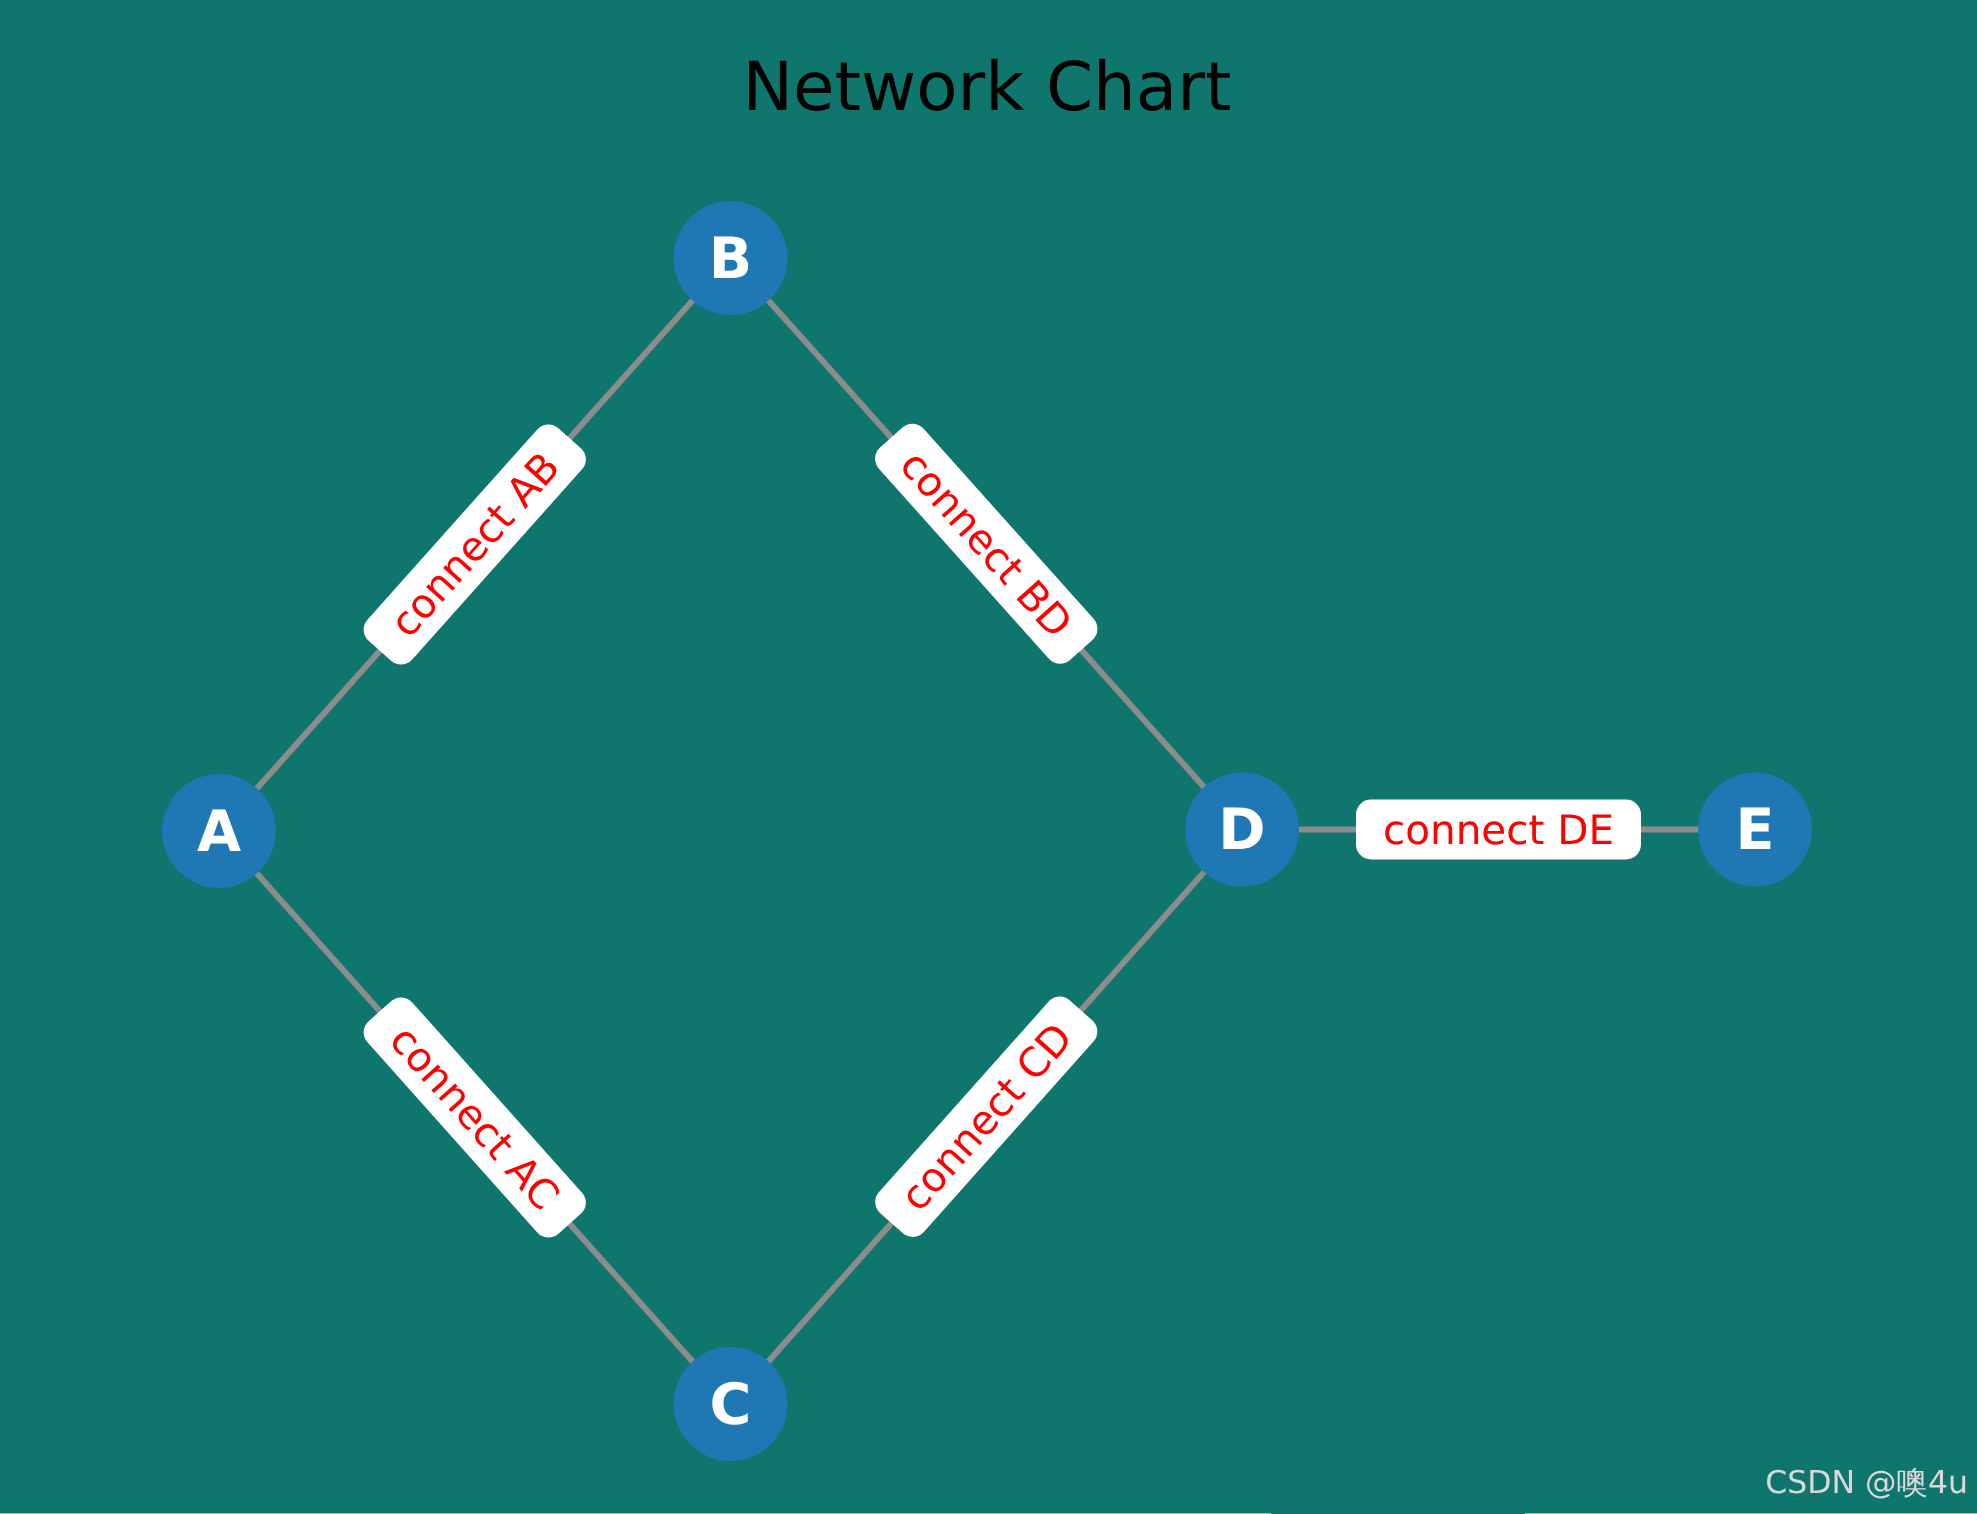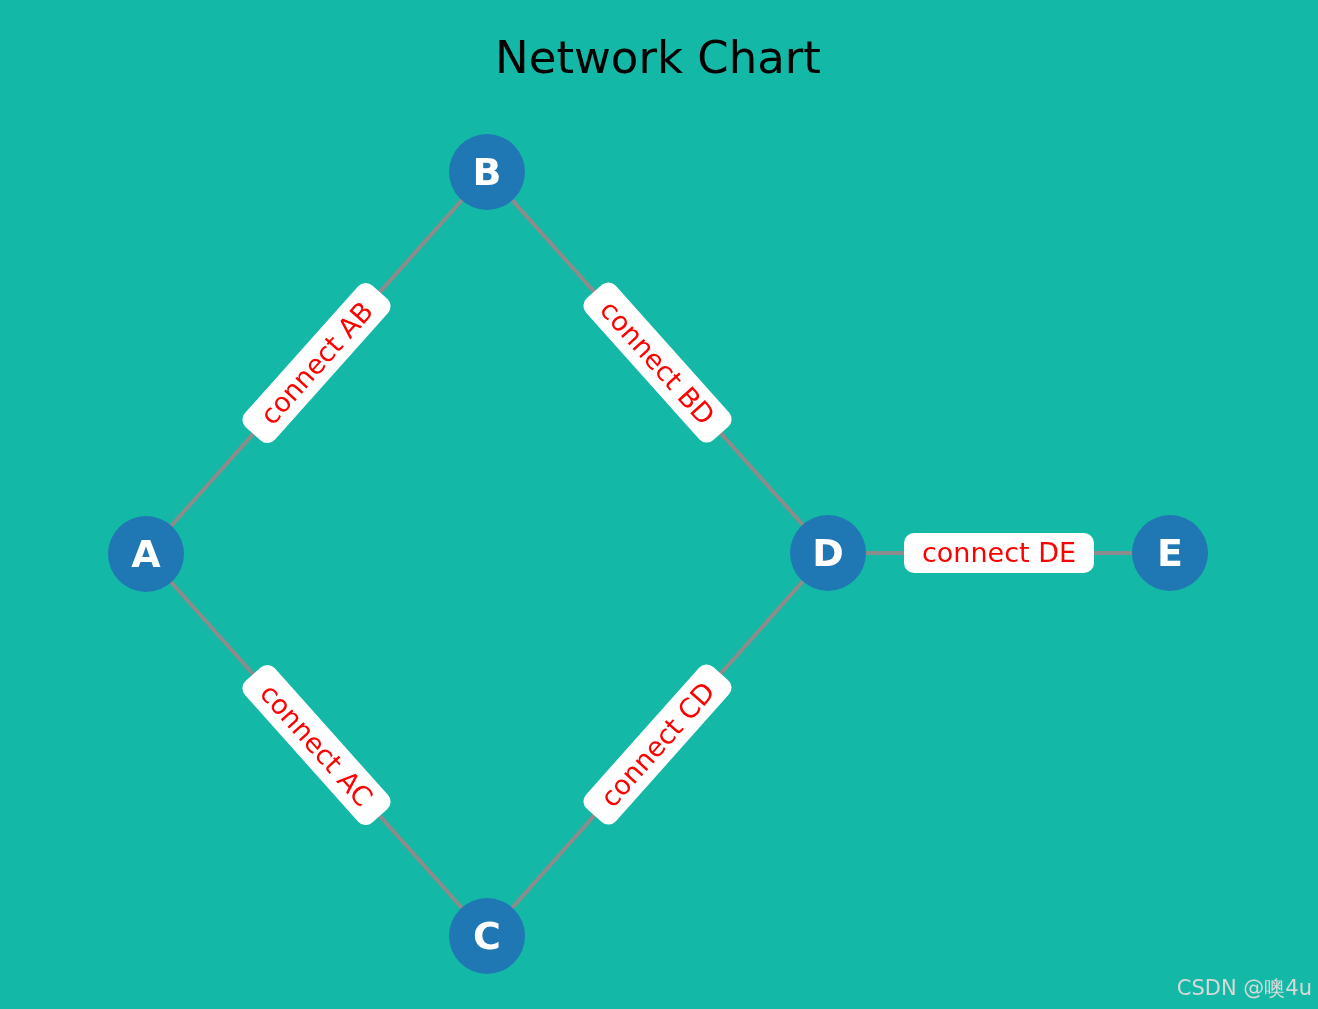--- a/index.html
+++ b/index.html
@@ -4,21 +4,21 @@
 <style>
   html, body {
     margin: 0;
     padding: 0;
     background: #ffffff;
   }
   #figure {
     position: relative;
     width: 1318px;
     height: 1009px;
-    background: #14b8a6;
+    background: #0f766e;
     font-family: "DejaVu Sans", sans-serif;
     overflow: hidden;
   }
   svg {
     display: block;
   }
   .chart-title {
     font-size: 45px;
     font-family: "DejaVu Sans", sans-serif;
   }

